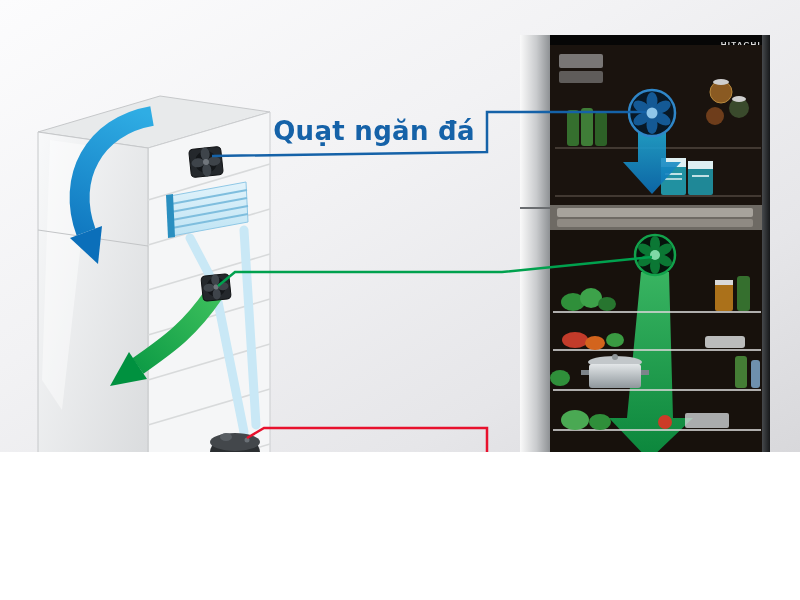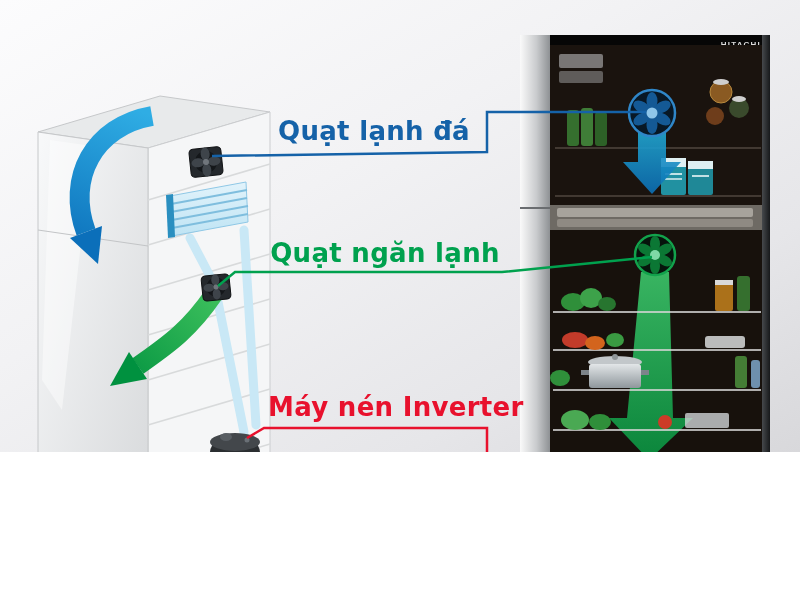--- a/index.html
+++ b/index.html
@@ -311,17 +311,15 @@
       <rect x="206" y="536" width="20" height="8" rx="2" fill="#0d0d0d"></rect>
     </g>
   </svg>
 
   <svg class="overlay-svg" width="800" height="600" viewBox="0 0 800 600">
     <polyline points="212,156 487,152 487,112 646,112" fill="none" stroke="#1562a8" stroke-width="2.5"></polyline>
     <polyline points="218,286 235,272 502,272 652,257" fill="none" stroke="#00a14e" stroke-width="2.5"></polyline>
     <polyline points="247,438 264,428 487,428 487,503 698,505" fill="none" stroke="#e8112d" stroke-width="2.5"></polyline>
   </svg>
 
-  <div class="callout blue">Quạt lạnh đá</div>
-  <div class="callout green">Quạt ngăn lạnh</div>
-  <div class="callout red">Máy nén Inverter</div>
+  <div class="callout blue">Quạt ngăn đá</div>
 
 </div>
 
 </body></html>

